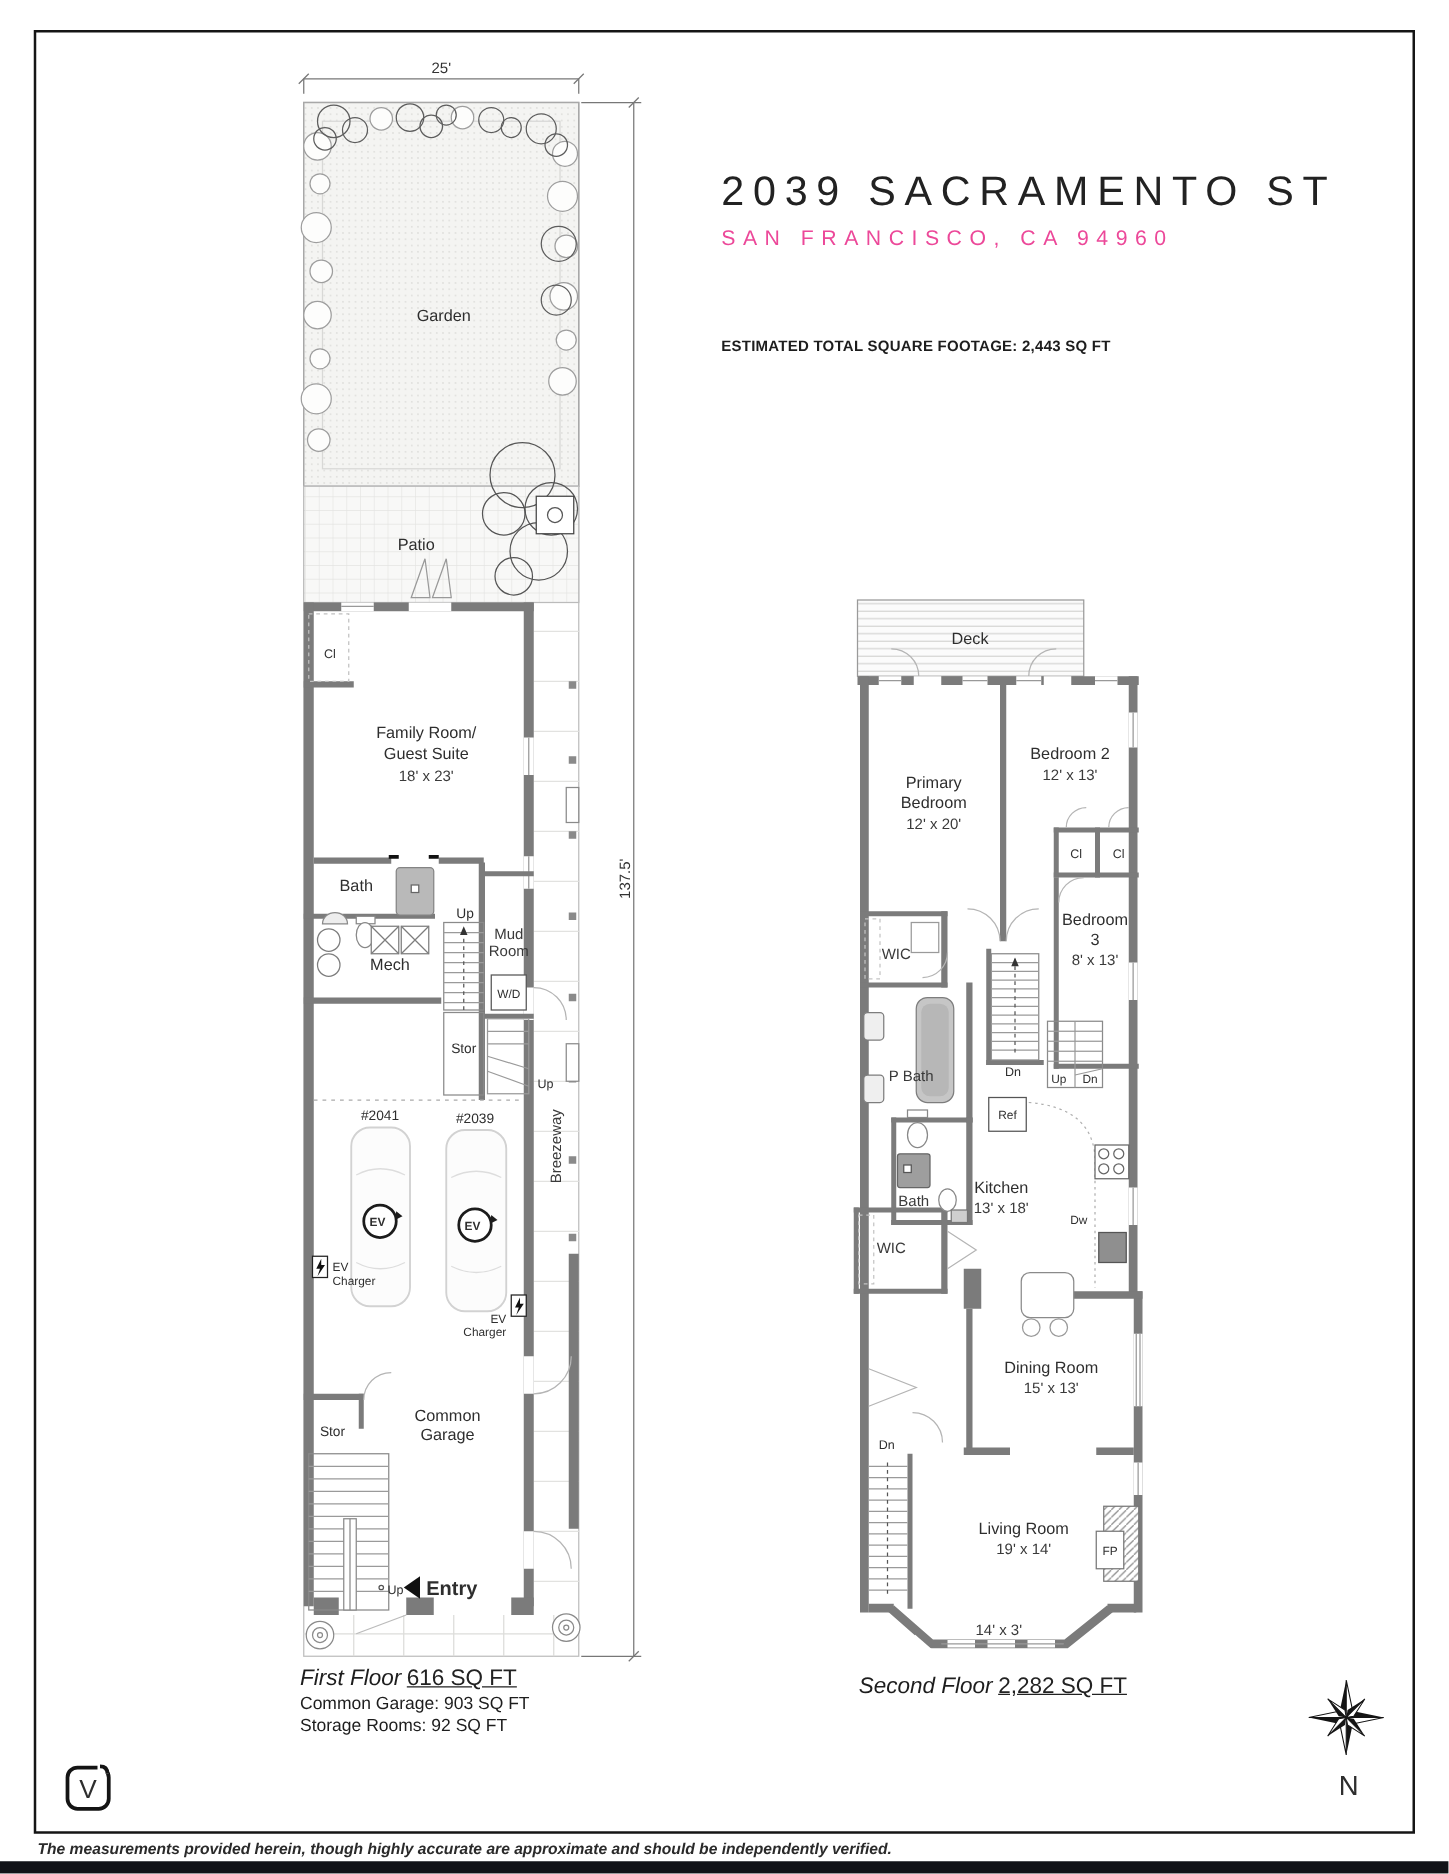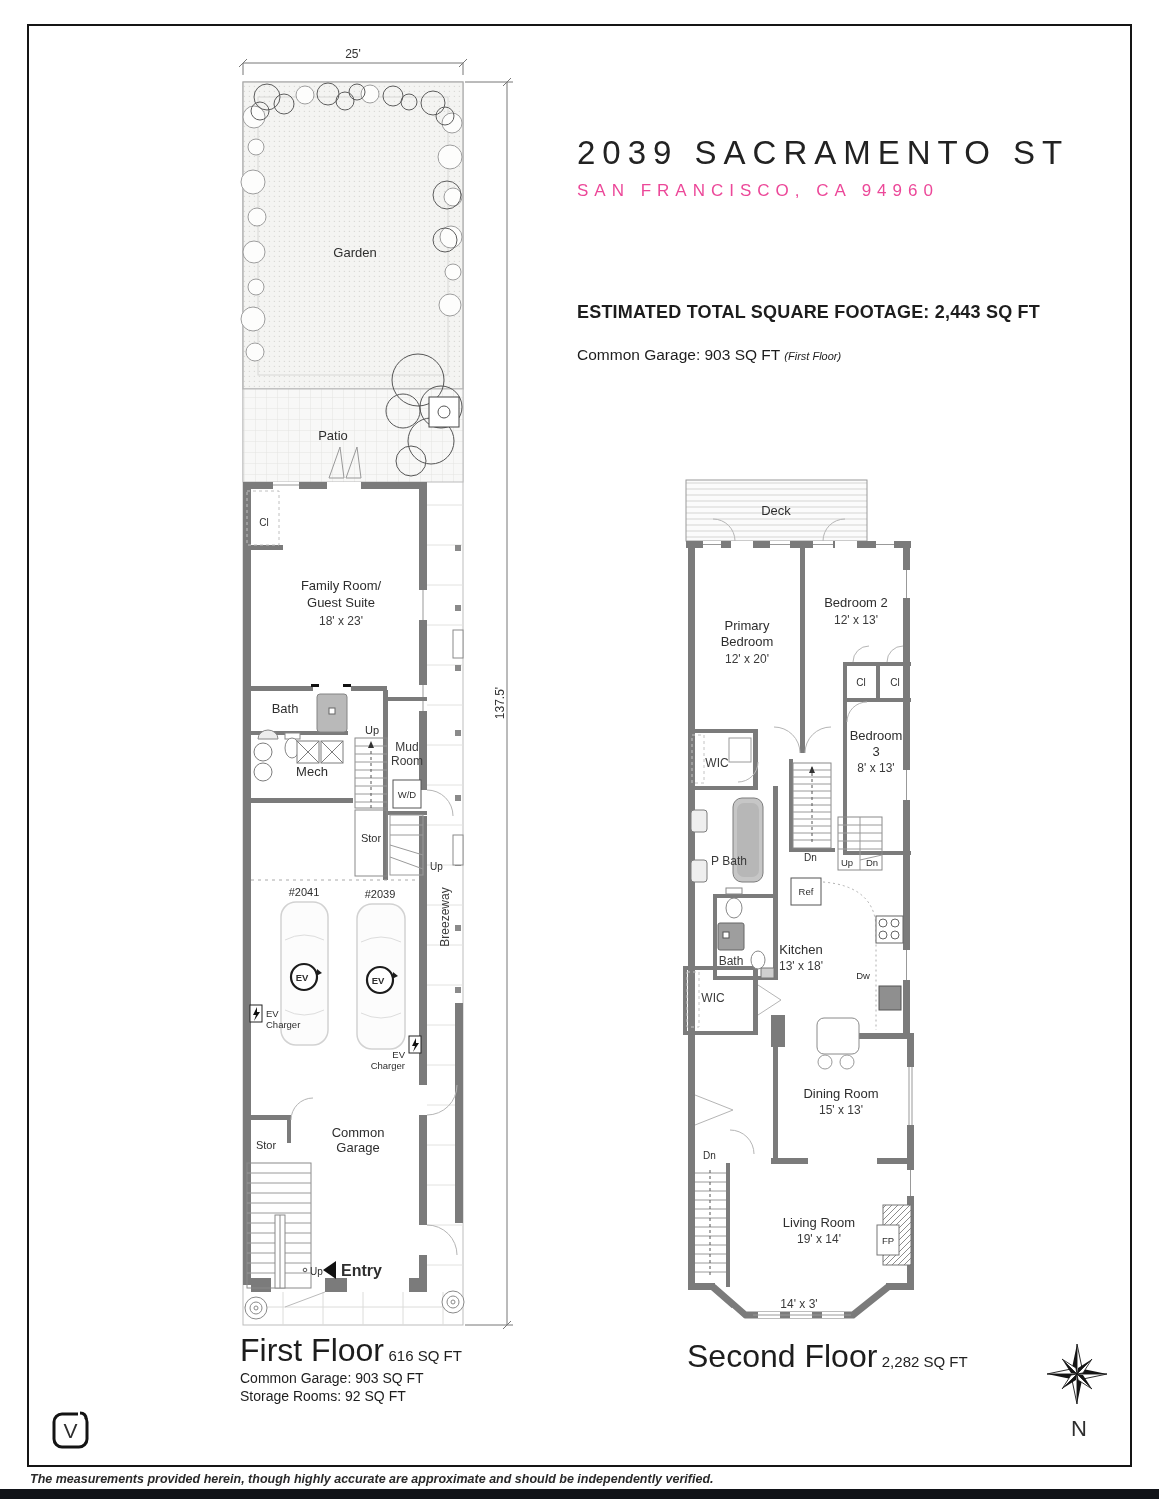--- a/index.html
+++ b/index.html
@@ -3,27 +3,27 @@
 <meta charset="utf-8">
 <style>
   html,body{margin:0;padding:0;background:#fff;}
   .page{position:relative;width:1159px;height:1499px;background:#fff;overflow:hidden;
         font-family:"Liberation Sans",sans-serif;color:#222;}
   .frame{position:absolute;left:27px;top:24px;width:1101px;height:1439px;border:2px solid #151515;}
   .abs{position:absolute;}
   
   .addr{font-size:33px;letter-spacing:7px;color:#222;font-weight:500;white-space:nowrap;}
   .city{font-size:17px;letter-spacing:6px;margin-top:9px;color:#ec4899;white-space:nowrap;}
-  .sqft-head{font-size:18px;font-weight:600;color:#1d1d1d;letter-spacing:.2px;margin-top:32px;}
+  .sqft-head{font-size:12px;font-weight:600;color:#1d1d1d;letter-spacing:.2px;}
   .sqft-note{font-size:15.5px;font-style:italic;margin-top:3px;color:#1d1d1d;}
   .sqline{font-size:15.5px;color:#1d1d1d;line-height:21px;}
   .sqline .ff{font-size:11px;font-style:italic;}
   
-  .cap-title{font-size:32px;color:#1d1d1d;}
-  .cap-area{font-size:15px;}
+  .cap-title{font-size:18px;color:#1d1d1d;font-style:italic;}
+  .cap-area{font-size:18px;text-decoration:underline;}
   .cap-sub{font-size:14px;line-height:18px;color:#1d1d1d;}
   
   .site{font-size:15px;letter-spacing:2.5px;color:#1d1d1d;}
   .phone{font-size:13px;letter-spacing:5px;color:#1d1d1d;margin-top:4px;}
   .disc{font-size:12.5px;font-style:italic;color:#2a2a2a;font-weight:bold;}
   .botbar{position:absolute;left:0;top:1489px;width:1159px;height:10px;background:#111318;}
   
   svg text{font-family:"Liberation Sans",sans-serif;fill:#2e2e2e;}
   .t13{font-size:13px;} .t12{font-size:12px;fill:#3a3a3a;} .t11{font-size:11px;}
   .t10{font-size:10px;} .t9{font-size:9.5px;} .entryT{font-size:16px;font-weight:600;}
@@ -34,24 +34,20 @@
 
 <div class="page">
   <div class="frame"></div>
 
   <div class="abs" style="left:577px;top:134px;">
     <div class="addr">2039 SACRAMENTO ST</div>
     <div class="city">SAN FRANCISCO, CA 94960</div>
   </div>
   <div class="abs" style="left:577px;top:270px;width:520px;">
     <div class="sqft-head">ESTIMATED TOTAL SQUARE FOOTAGE: 2,443 SQ FT</div>
-    <div class="sqline" style="margin-top:21px;">
-      <span>Common Garage: 903 SQ FT</span>
-      <span class="ff">(First Floor)</span>
-    </div>
   </div>
 
   <svg class="abs plan" style="left:233px;top:45px;" width="290" height="1290" viewBox="0 0 290 1290">
     <defs>
       <pattern id="dots" width="5" height="5" patternUnits="userSpaceOnUse">
         <rect width="5" height="5" fill="#f4f4f2"></rect>
           <circle cx="1.4" cy="1.4" r="0.65" fill="#d9d9d6"></circle>
       </pattern>
       <pattern id="grid" width="11" height="11" patternUnits="userSpaceOnUse">
         <rect width="11" height="11" fill="#f8f8f7"></rect>

